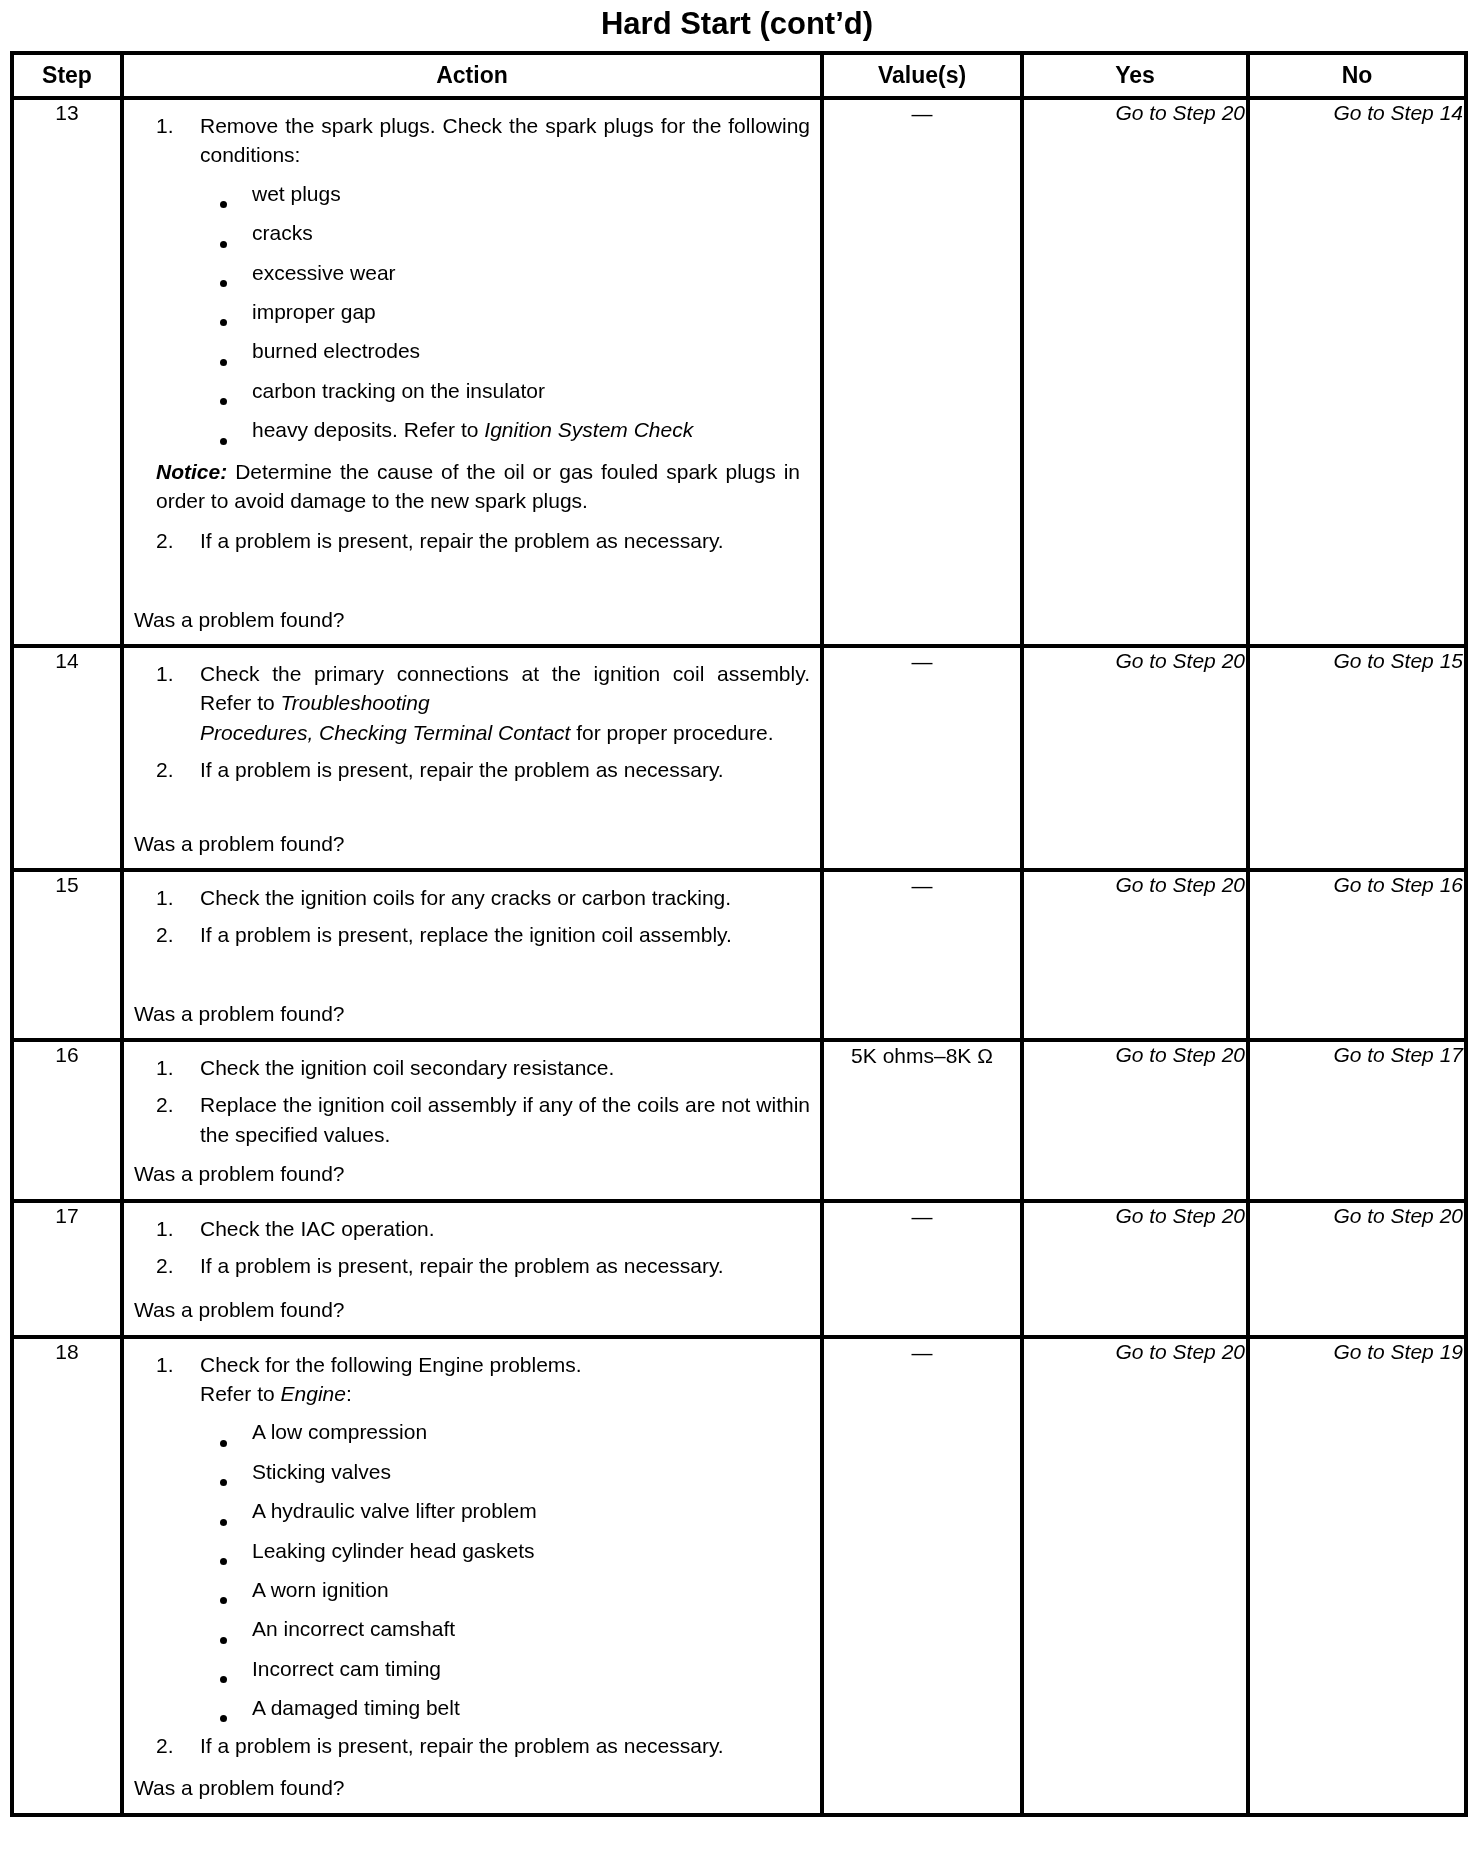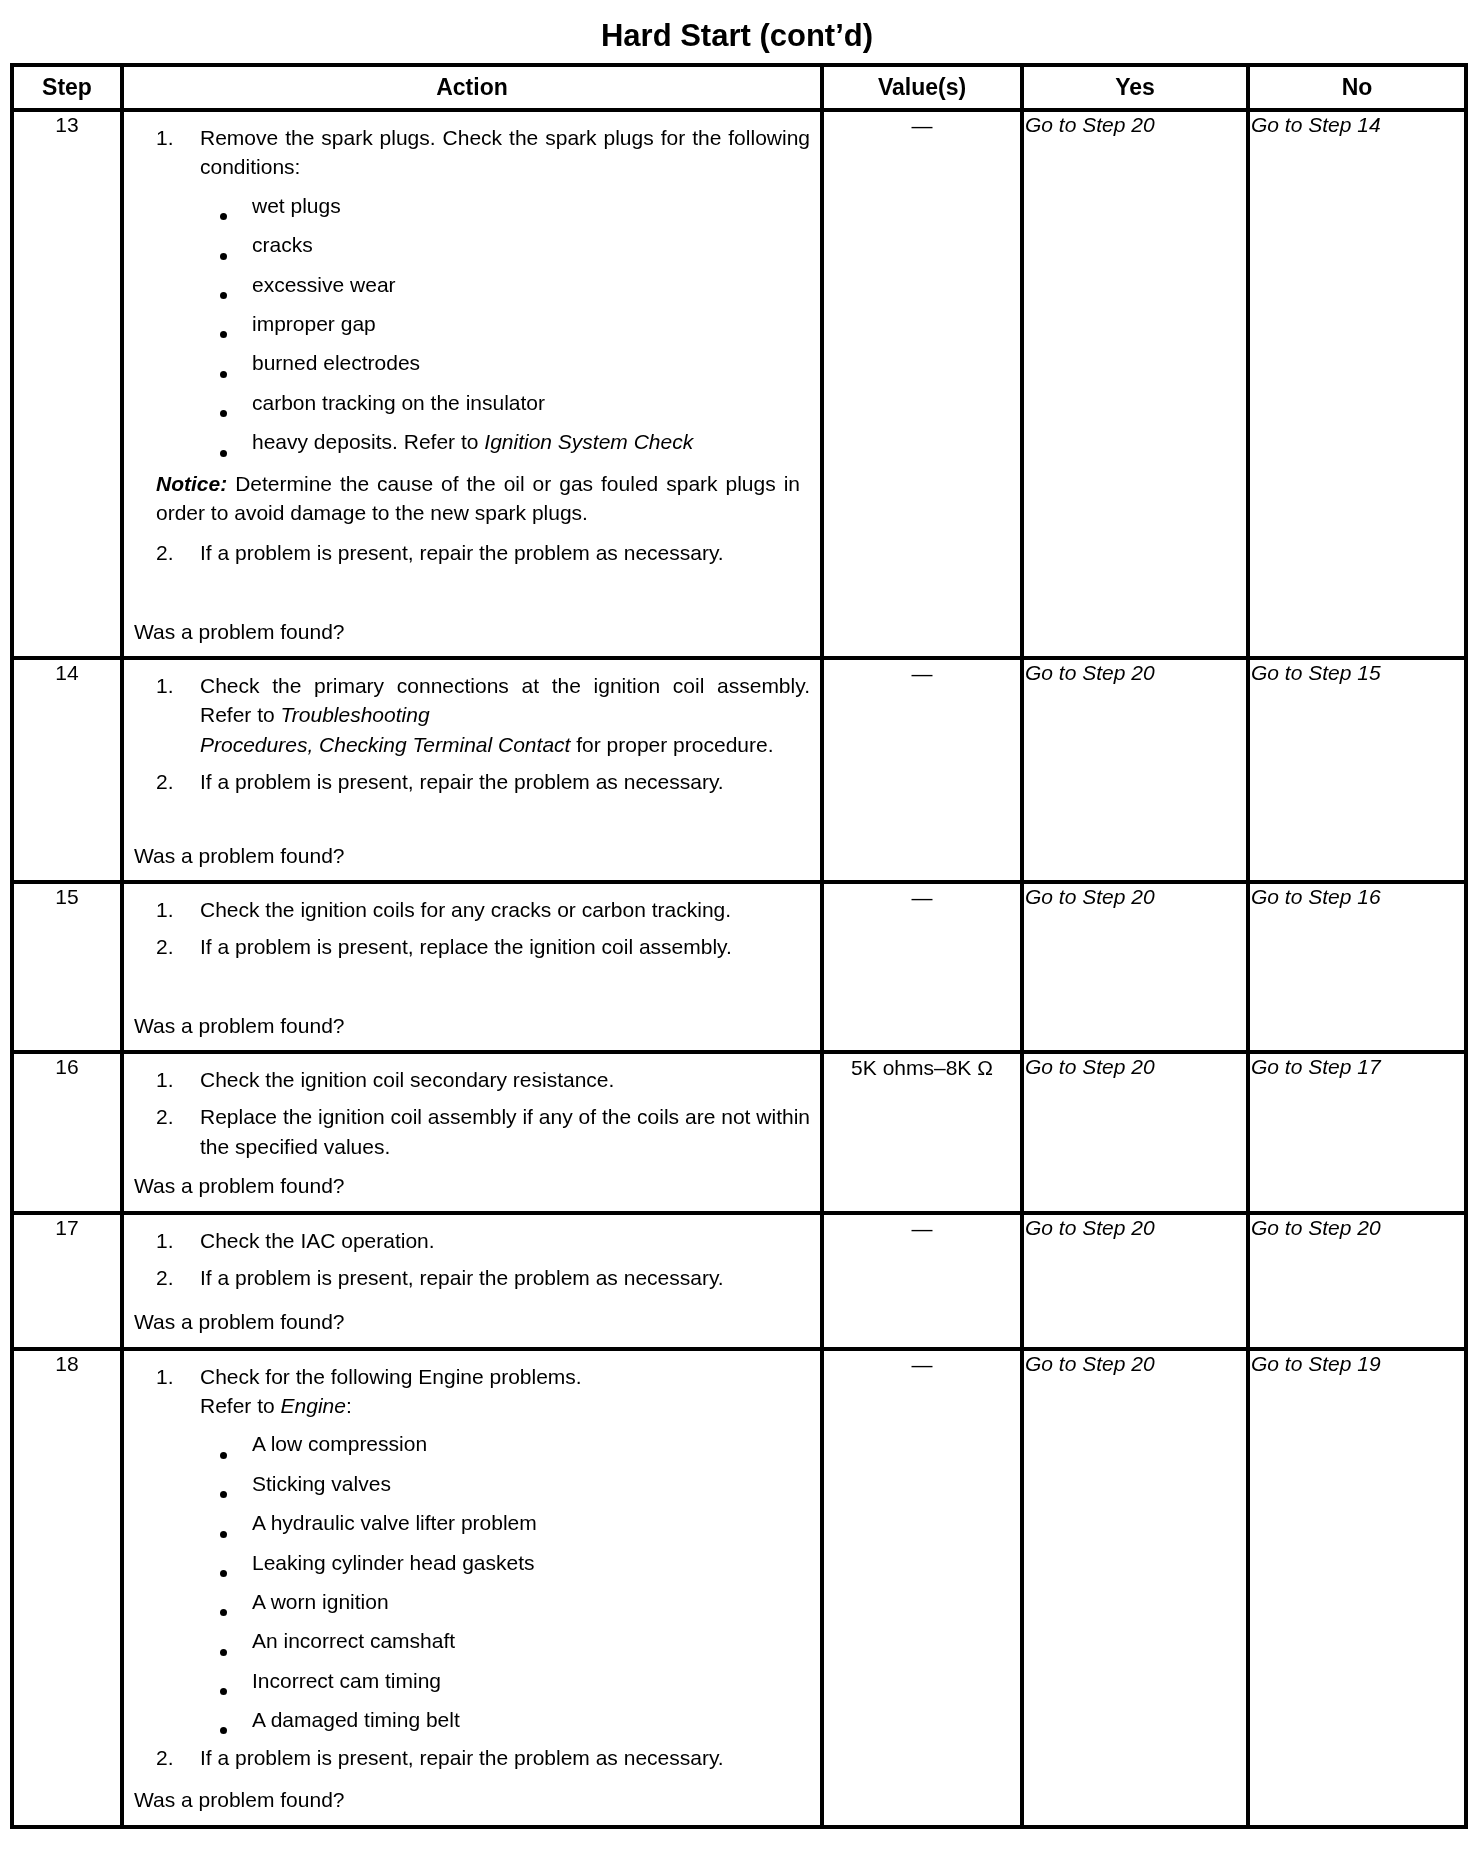--- a/index.html
+++ b/index.html
@@ -3,21 +3,21 @@
 <meta charset="utf-8">
 <style>
   html, body {
     margin: 0; padding: 0;
     background: #ffffff;
     width: 1472px; height: 1860px;
     overflow: hidden;
     font-family: "Liberation Sans", sans-serif;
     color: #000;
   }
-  .page { width: 1472px; height: 1860px; box-sizing: border-box; padding: 16px 6px 0 8px; }
+  .page { width: 1472px; height: 1860px; box-sizing: border-box; padding: 4px 6px 0 8px; }
   .title {
     text-align: center;
     font-weight: bold;
     font-size: 31px;
     margin: 2px 0 9px 0;
   }
   table.proc {
     border-collapse: collapse;
     table-layout: fixed;
     width: 1454px;
@@ -37,21 +37,21 @@
   tbody tr:nth-child(1) td { height: 548px; }
   tbody tr:nth-child(2) td { height: 224px; }
   tbody tr:nth-child(3) td { height: 170px; }
   tbody tr:nth-child(4) td { height: 150px; }
   tbody tr:nth-child(5) td { height: 136px; }
   tbody tr:nth-child(6) td { height: 478px; }
 
   .step-cell { text-align: center; vertical-align: middle; font-size: 22px; margin-top: 35px; }
   .value-cell { text-align: center; vertical-align: middle; font-size: 22px; padding: 2px 6px; }
   .yes-cell, .no-cell {
-    text-align: left;
+    text-align: right;
     vertical-align: bottom;
     font-style: italic;
     font-size: 22px;
     padding-bottom: 12px;
   }
   .action-cell { padding: 0; }
   .action-inner {
     display: flex;
     flex-direction: column;
     height: 100%;

